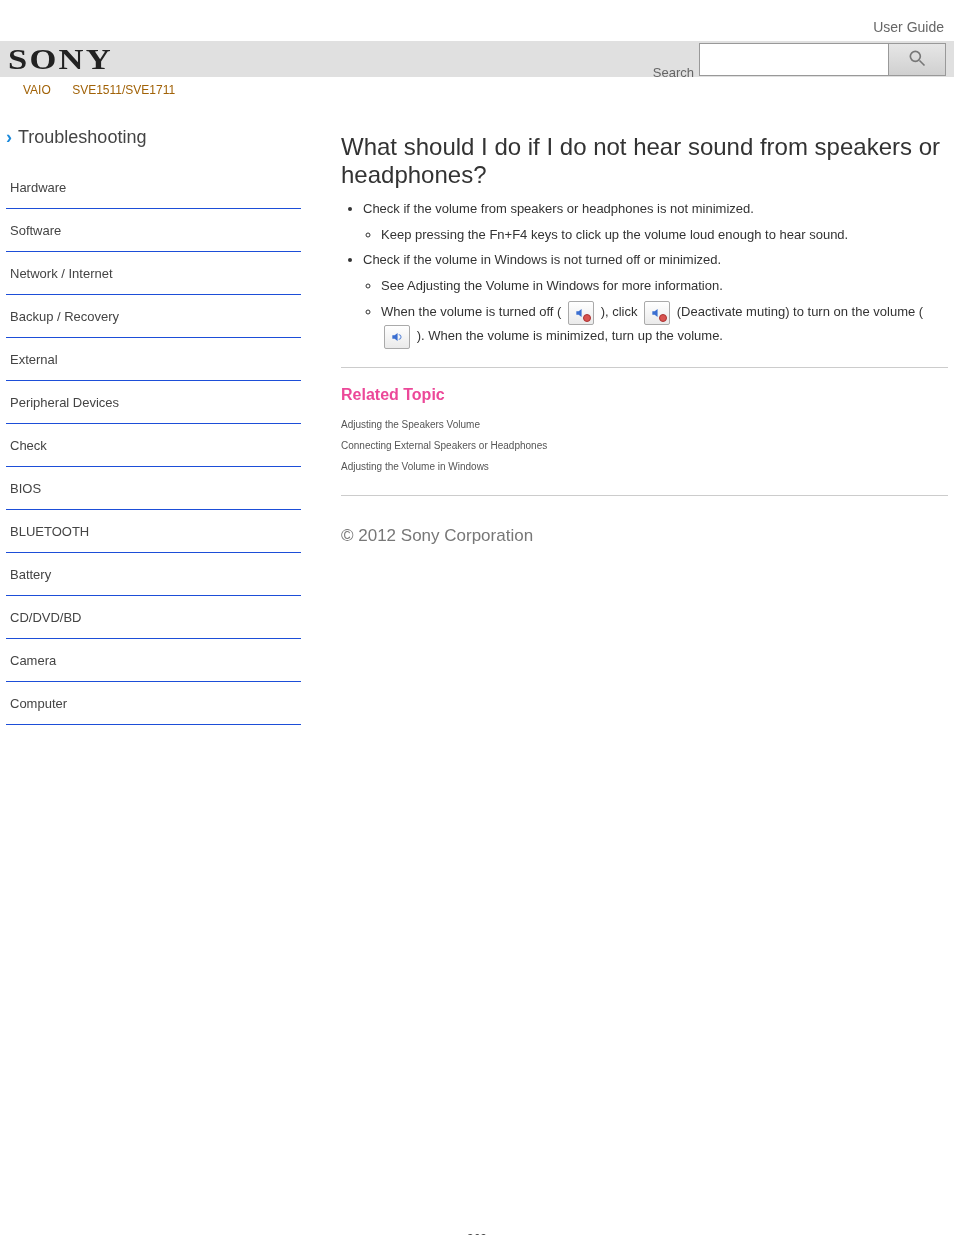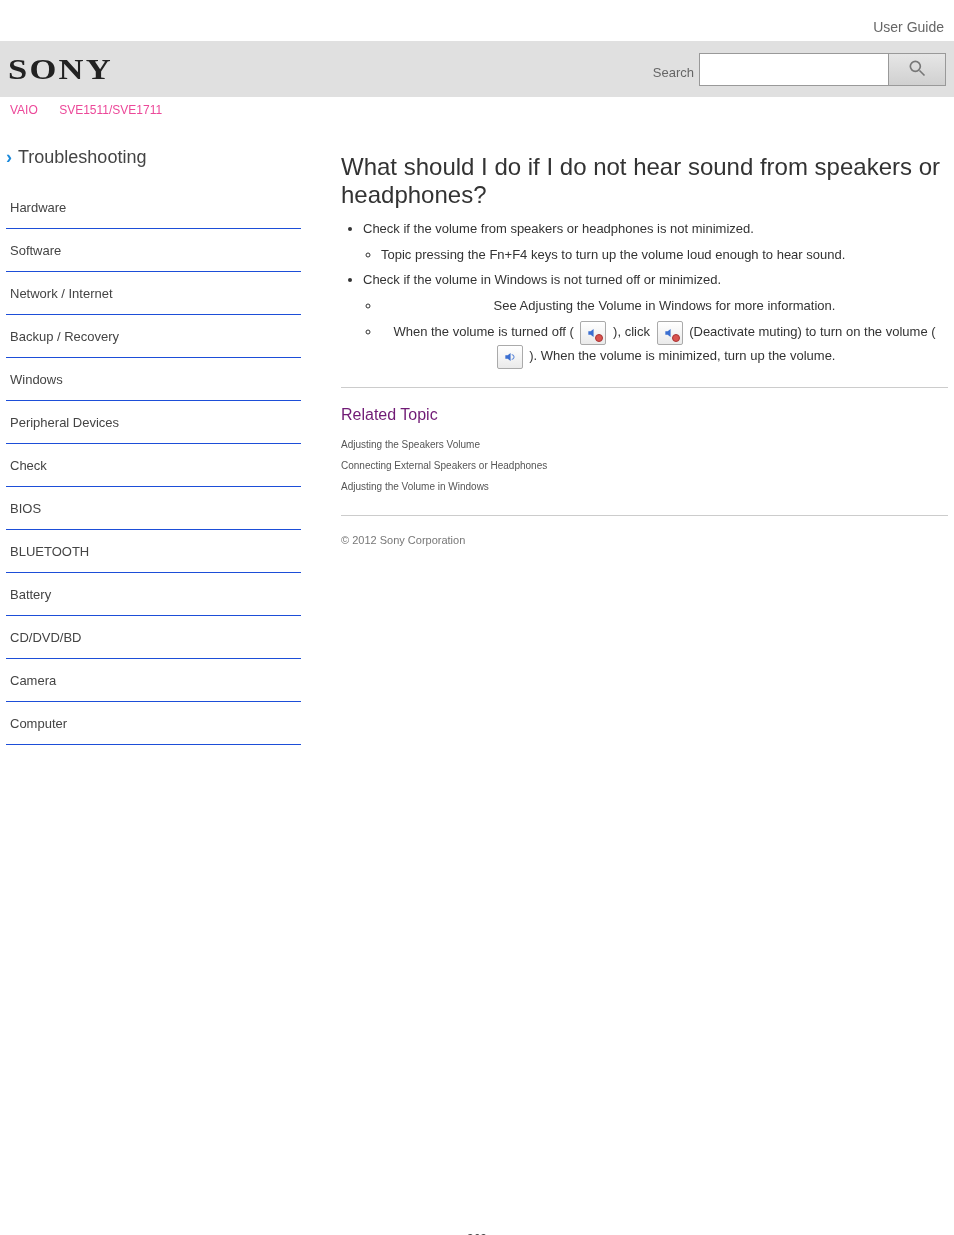--- a/index.html
+++ b/index.html
@@ -1,46 +1,46 @@
 <!DOCTYPE html>
 <html><head>
 <meta charset="utf-8">
 <style>
   * { box-sizing: border-box; margin: 0; padding: 0; }
   body { font-family: Arial, Helvetica, sans-serif; font-size: 13px; color: #333; background: #fff; }
   .page { width: 954px; margin: 0 auto; position: relative; min-height: 1235px; }
-  .header-band { background: #e0e0e0; height: 56px; margin-top: 41px; display: flex; align-items: center; padding: 0 8px; position: relative; }
+  .header-band { background: #e0e0e0; height: 36px; margin-top: 41px; display: flex; align-items: center; padding: 0 8px; position: relative; }
   .logo { font-family: "Times New Roman", serif; font-weight: bold; font-size: 30px; letter-spacing: 2px; color: #222; transform: scaleX(1.15); transform-origin: left; }
   .guide-title { position: absolute; right: 10px; top: -22px; font-size: 14px; color: #666; }
   .search-wrap { margin-left: auto; display: flex; align-items: center; }
   .search-input { width: 190px; height: 33px; border: 1px solid #999; background: #fff; padding: 4px 6px; font-size: 13px; }
   .search-btn { width: 57px; height: 33px; border: 1px solid #999; border-left: none; background: linear-gradient(#e6e6e6,#d0d0d0); display: flex; align-items: center; justify-content: center; cursor: pointer; }
   .search-btn svg { width: 20px; height: 20px; }
-  .model-row { font-size: 12px; color: #ec4899; padding: 6px 10px 0; }
+  .model-row { font-size: 12px; color: #a16207; padding: 6px 23px 0; }
   .model-series { margin-left: 18px; }
   .body-wrap { display: flex; margin-top: 30px; padding: 0 6px; }
   .sidebar { width: 295px; flex-shrink: 0; }
   .sb-head { display: flex; align-items: center; margin-bottom: 18px; }
   .sb-head .chev { color: #1c8adb; font-size: 18px; font-weight: bold; margin-right: 6px; }
   .sb-head .txt { font-size: 18px; font-weight: normal; color: #444; }
   .sb-item { display: block; padding: 14px 4px 13px; border-bottom: 1px solid #1d4ed8; font-size: 13px; color: #444; text-decoration: none; }
   .main { flex: 1; padding-left: 40px; }
   .search-label { font-size: 13px; color: #666; margin: -14px 0 6px; position: absolute; top: 38px; right: 260px; }
   .article-title { font-size: 24px; font-weight: normal; color: #333; margin-top: 6px; margin-bottom: 8px; }
   .bullets { list-style: disc; margin: 10px 0 4px 22px; }
   .bullets li { margin-bottom: 6px; line-height: 1.5; color: #333; }
   .inline-icon { display: inline-flex; vertical-align: middle; width: 26px; height: 24px; border: 1px solid #aaa; border-radius: 2px; background: linear-gradient(#fff,#eaeaea); align-items: center; justify-content: center; margin: 0 3px; position: relative; }
   .inline-icon svg { width: 14px; height: 14px; }
   .inline-icon .mute-dot { position: absolute; right: 2px; bottom: 2px; width: 8px; height: 8px; border-radius: 50%; background: #d9534f; border: 1px solid #a33; display: flex; align-items: center; justify-content: center; }
   .hr { border: none; border-top: 1px solid #ccc; margin: 18px 0; }
-  .related-h { font-size: 16px; font-weight: normal; color: #701a75; margin-bottom: 10px; }
+  .related-h { font-size: 16px; font-weight: bold; color: #ec4899; margin-bottom: 10px; }
   .related-list { list-style: none; margin-left: 0; }
   .related-list li { font-size: 10px; color: #555; padding: 5px 0; }
   .footer { position: absolute; bottom: 30px; left: 0; right: 0; text-align: center; font-size: 12px; color: #444; }
-  .copy { font-size: 11px; color: #777; margin-top: 18px; }
+  .copy { font-size: 17px; color: #777; margin-top: 30px; }
 </style>
 </head>
 <body>
 
 <div class="page">
 
   <div class="guide-title">User Guide</div>
 
   <div class="header-band">
     <div class="logo">SONY</div>
@@ -67,44 +67,44 @@
 
     <nav class="sidebar">
       <div class="sb-head">
         <span class="chev">›</span>
         <span class="txt">Troubleshooting</span>
       </div>
       <a class="sb-item">Hardware</a>
       <a class="sb-item">Software</a>
       <a class="sb-item">Network / Internet</a>
       <a class="sb-item">Backup / Recovery</a>
-      <a class="sb-item">Windows</a>
+      <a class="sb-item">External</a>
       <a class="sb-item">Peripheral Devices</a>
       <a class="sb-item">Check</a>
       <a class="sb-item">BIOS</a>
       <a class="sb-item">BLUETOOTH</a>
       <a class="sb-item">Battery</a>
       <a class="sb-item">CD/DVD/BD</a>
       <a class="sb-item">Camera</a>
       <a class="sb-item">Computer</a>
     </nav>
 
     <main class="main">
       <h1 class="article-title">What should I do if I do not hear sound from speakers or headphones?</h1>
 
       <ul class="bullets">
         <li>Check if the volume from speakers or headphones is not minimized.</li>
         <li style="list-style:none; margin-left:-22px;">
           <ul style="list-style:circle; margin-left:40px;">
-            <li>Topic pressing the Fn+F4 keys to turn up the volume loud enough to hear sound.</li>
+            <li>Keep pressing the Fn+F4 keys to click up the volume loud enough to hear sound.</li>
           </ul>
         </li>
         <li>Check if the volume in Windows is not turned off or minimized.</li>
         <li style="list-style:none; margin-left:-22px;">
-          <ul style="list-style:circle; margin-left:40px;text-align:center;">
+          <ul style="list-style:circle; margin-left:40px;">
             <li>See Adjusting the Volume in Windows for more information.</li>
             <li>
               <span>When the volume is turned off (</span>
               <span class="inline-icon">
                 <svg viewBox="0 0 24 24">
                     <path d="M4 9v6h4l5 4V5L8 9H4z" fill="#3b6fd1"></path>
                   </svg>
                 <span class="mute-dot"></span>
               </span>
               <span>), click </span>

